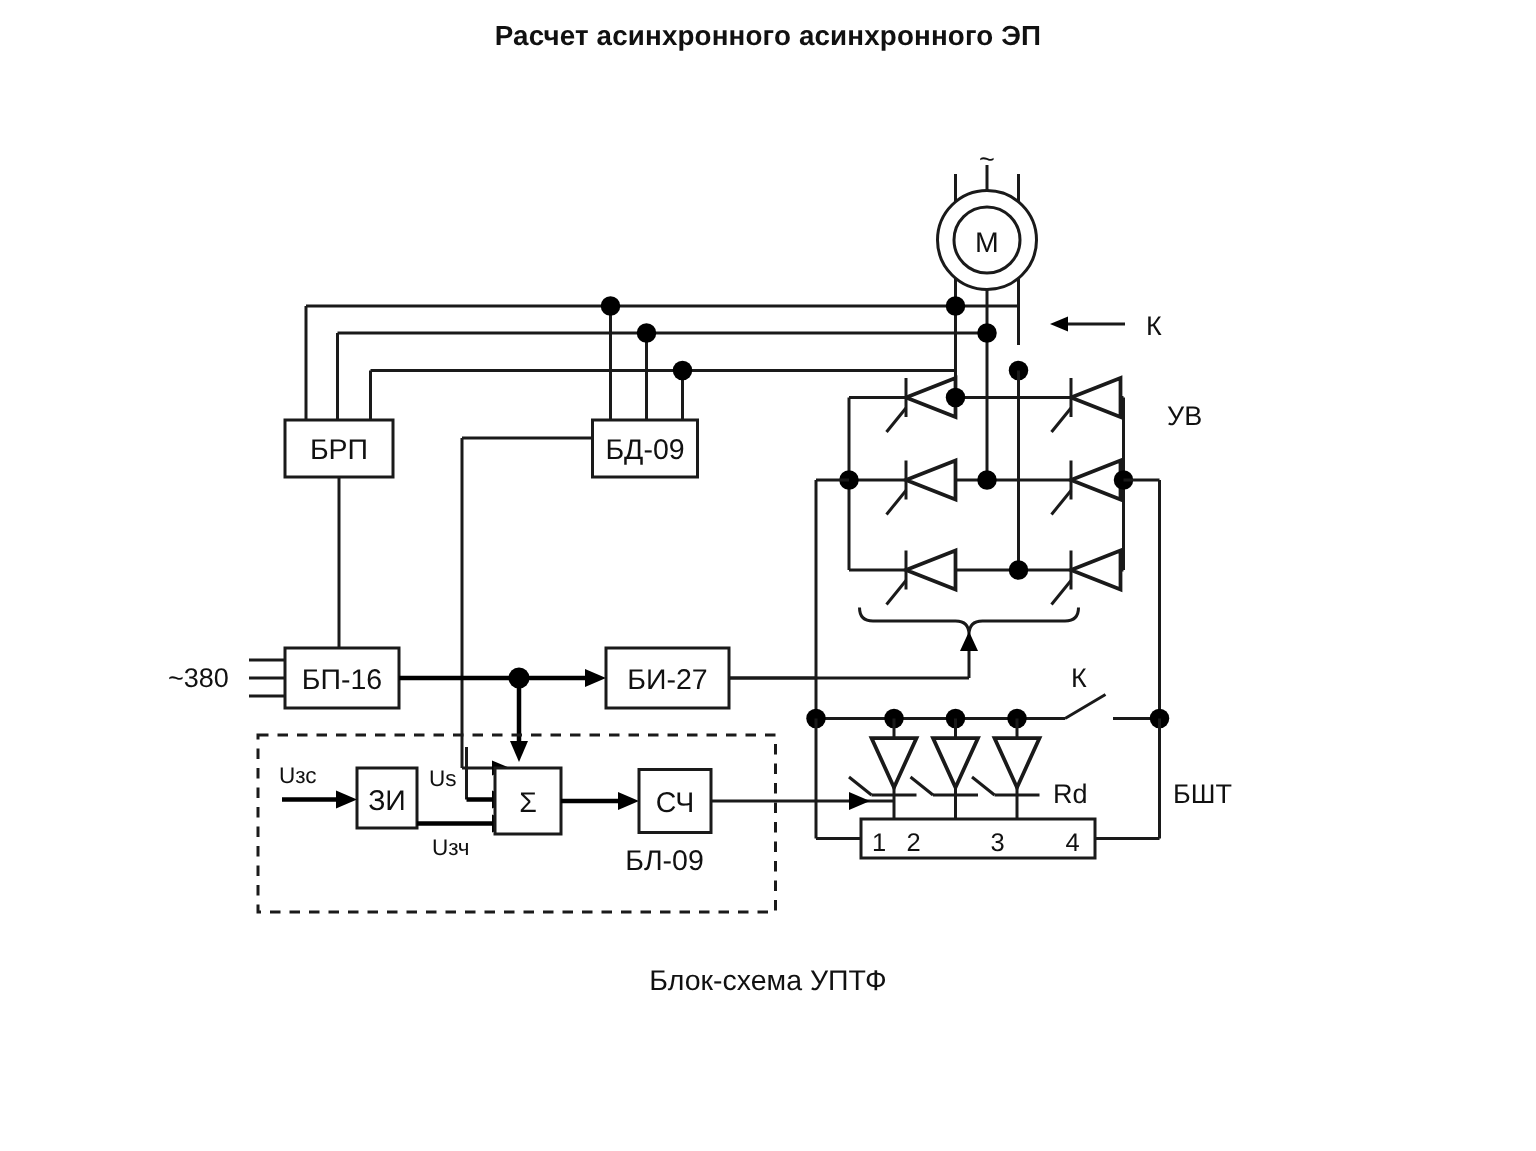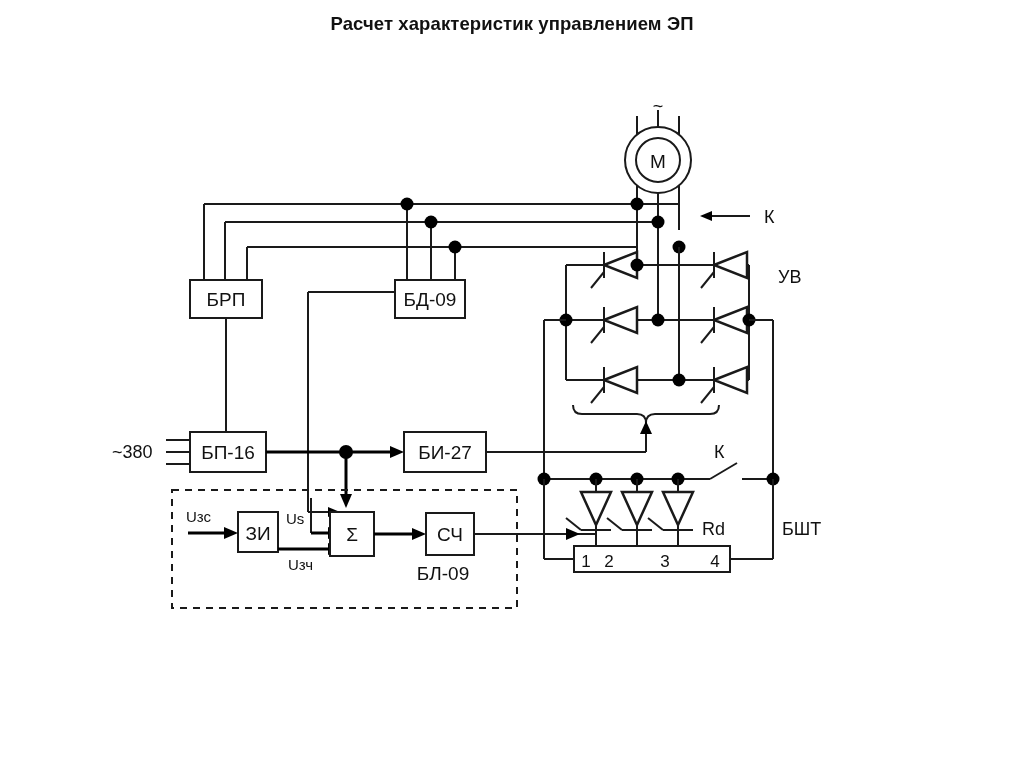--- a/index.html
+++ b/index.html
@@ -103,21 +103,21 @@
     font-size: 19px;
     color: #111111;
   }
 </style>
 </head>
 <body>
 
 <div id="root">
 
   <div class="title-block">
-    <div class="title-line">Расчет характеристик управлением ЭП</div>
+    <div class="title-line">Расчет асинхронного асинхронного ЭП</div>
   </div>
 
   <svg width="1024" height="767" viewBox="0 0 1024 767">
 
     <g>
 
       <line class="wire" x1="637" y1="116" x2="637" y2="258"></line>
       <line class="wire" x1="658" y1="110" x2="658" y2="248"></line>
       <line class="wire" x1="679" y1="116" x2="679" y2="230"></line>
       <circle class="thy" cx="658" cy="160" r="33"></circle>
@@ -348,14 +348,15 @@
 
     <g>
       <rect class="boxrect" x="426" y="513" width="48" height="42"></rect>
       <text class="lbl-box" x="450" y="541" text-anchor="middle">СЧ</text>
       <line class="wire" x1="474" y1="534" x2="596" y2="534"></line>
       <polygon class="dot" points="580,534 566,528 566,540"></polygon>
     </g>
 
   </svg>
 
+  <div class="caption">Блок-схема УПТФ</div>
 
 </div>
 
 </body></html>

